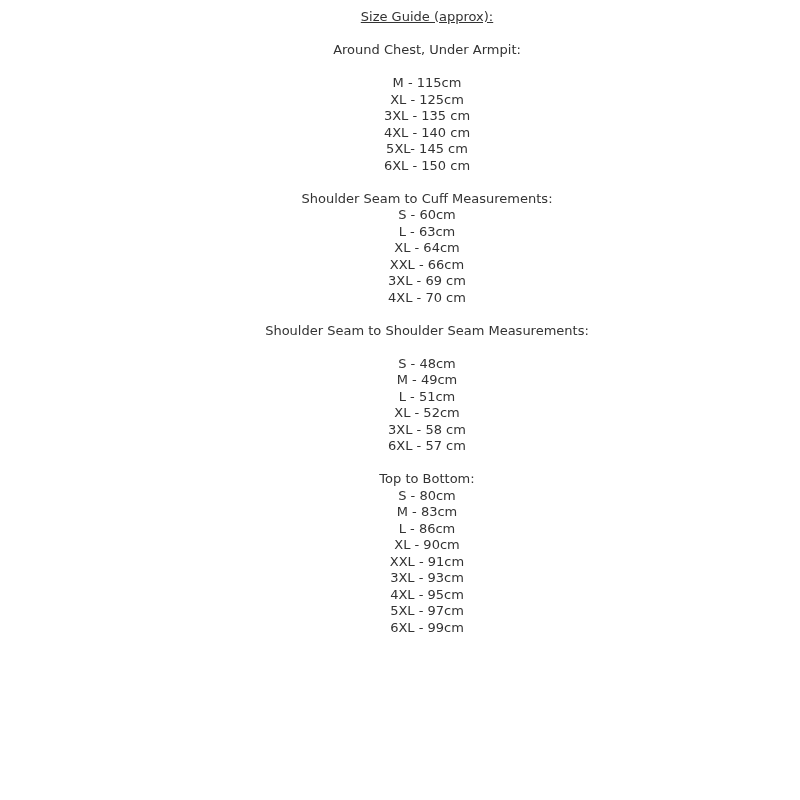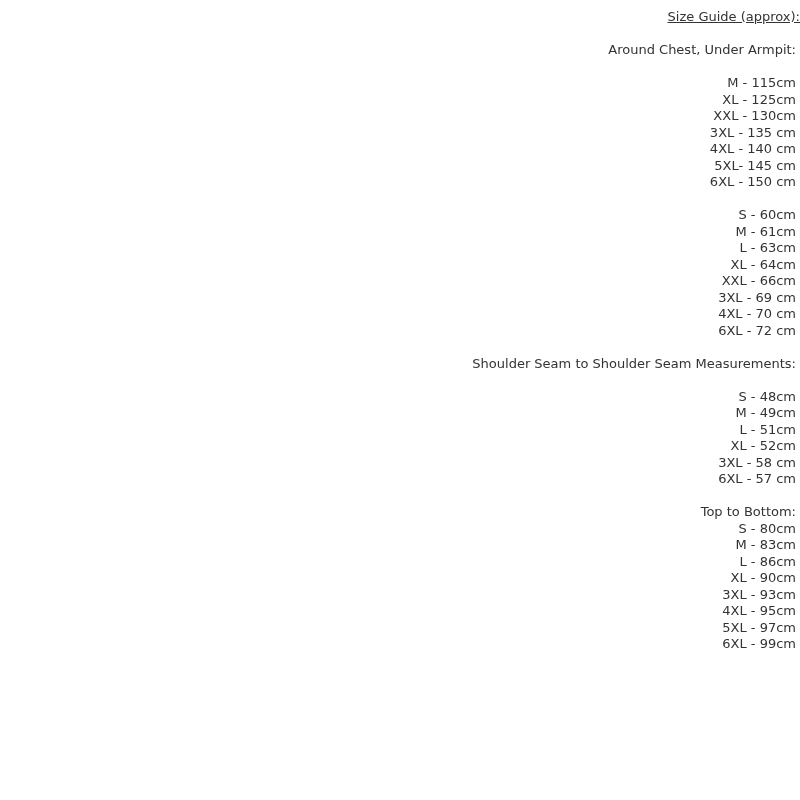--- a/index.html
+++ b/index.html
@@ -12,21 +12,21 @@
     width: 800px;
     height: 800px;
     box-sizing: border-box;
     padding: 9px 0 0 54px; 
     overflow: hidden;
     background: #ffffff;
     font-family: "DejaVu Sans", sans-serif;
     font-size: 13px;
     line-height: 16.5px;
     color: #333333;
-    text-align: right;
+    text-align: center;
   }
   .title {
     text-decoration: underline;
     margin: 0 0 16.5px 0;
   }
   .section { margin: 4px; }
   .section.gap-before { margin-top: 16.5px; }
   .section-header { margin: 0; }
   .section.gap-after-header .section-header { margin-bottom: 16.5px; }
   .row { margin: 0; }
@@ -35,38 +35,36 @@
 <body>
 
 <div class="page">
   <div class="title">Size Guide (approx):</div>
 
   <div class="section gap-after-header">
     <div class="section-header">Around Chest, Under Armpit:</div>
     <div class="size-list">
         <div class="row">M - 115cm</div>
         <div class="row">XL - 125cm</div>
-        <div class="row">XXL - 130cm</div>
         <div class="row">3XL - 135 cm</div>
         <div class="row">4XL - 140 cm</div>
         <div class="row">5XL- 145 cm</div>
         <div class="row">6XL - 150 cm</div>
       </div>
   </div>
 
   <div class="section gap-before">
+    <div class="section-header">Shoulder Seam to Cuff Measurements:</div>
     <div class="size-list">
         <div class="row">S - 60cm</div>
-        <div class="row">M - 61cm</div>
         <div class="row">L - 63cm</div>
         <div class="row">XL - 64cm</div>
         <div class="row">XXL - 66cm</div>
         <div class="row">3XL - 69 cm</div>
         <div class="row">4XL - 70 cm</div>
-        <div class="row">6XL - 72 cm</div>
       </div>
   </div>
 
   <div class="section gap-before gap-after-header">
     <div class="section-header">Shoulder Seam to Shoulder Seam Measurements:</div>
     <div class="size-list">
         <div class="row">S - 48cm</div>
         <div class="row">M - 49cm</div>
         <div class="row">L - 51cm</div>
         <div class="row">XL - 52cm</div>
@@ -75,19 +73,20 @@
       </div>
   </div>
 
   <div class="section gap-before">
     <div class="section-header">Top to Bottom:</div>
     <div class="size-list">
         <div class="row">S - 80cm</div>
         <div class="row">M - 83cm</div>
         <div class="row">L - 86cm</div>
         <div class="row">XL - 90cm</div>
+        <div class="row">XXL - 91cm</div>
         <div class="row">3XL - 93cm</div>
         <div class="row">4XL - 95cm</div>
         <div class="row">5XL - 97cm</div>
         <div class="row">6XL - 99cm</div>
       </div>
   </div>
 </div>
 
 </body></html>

